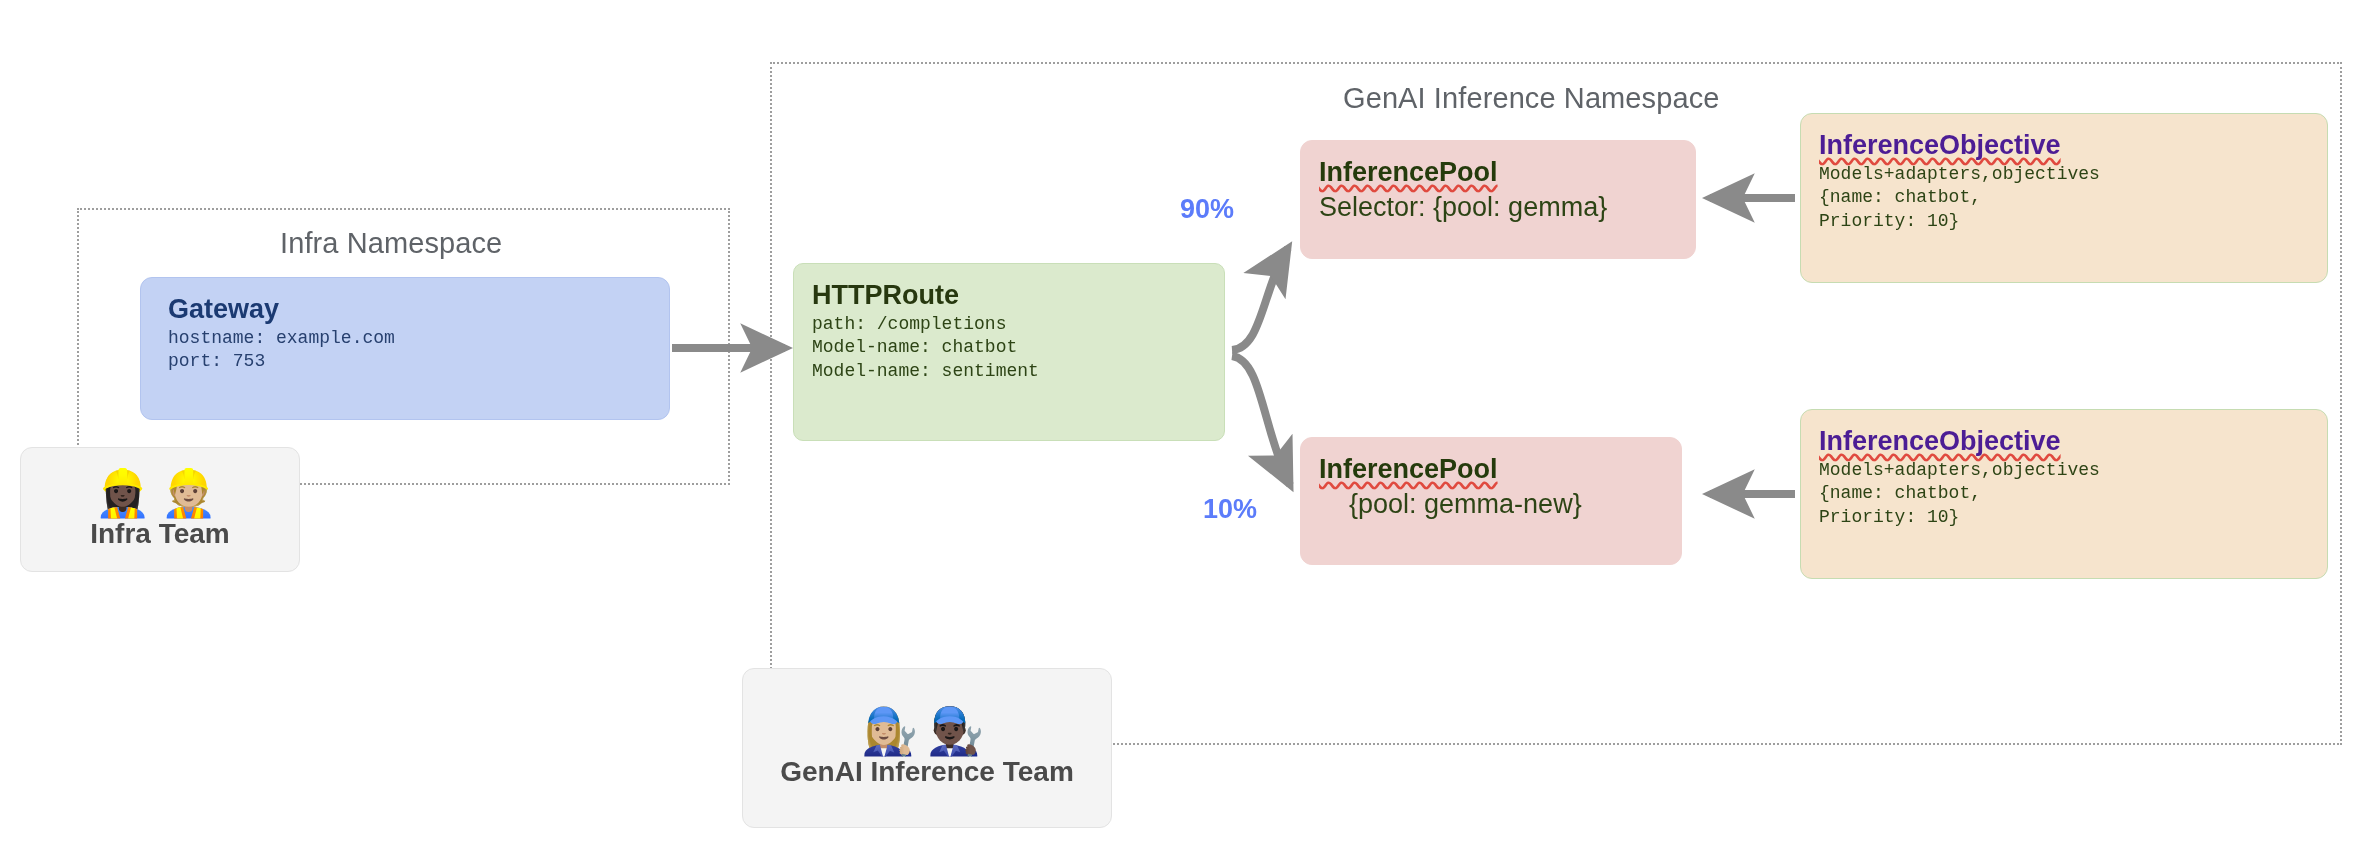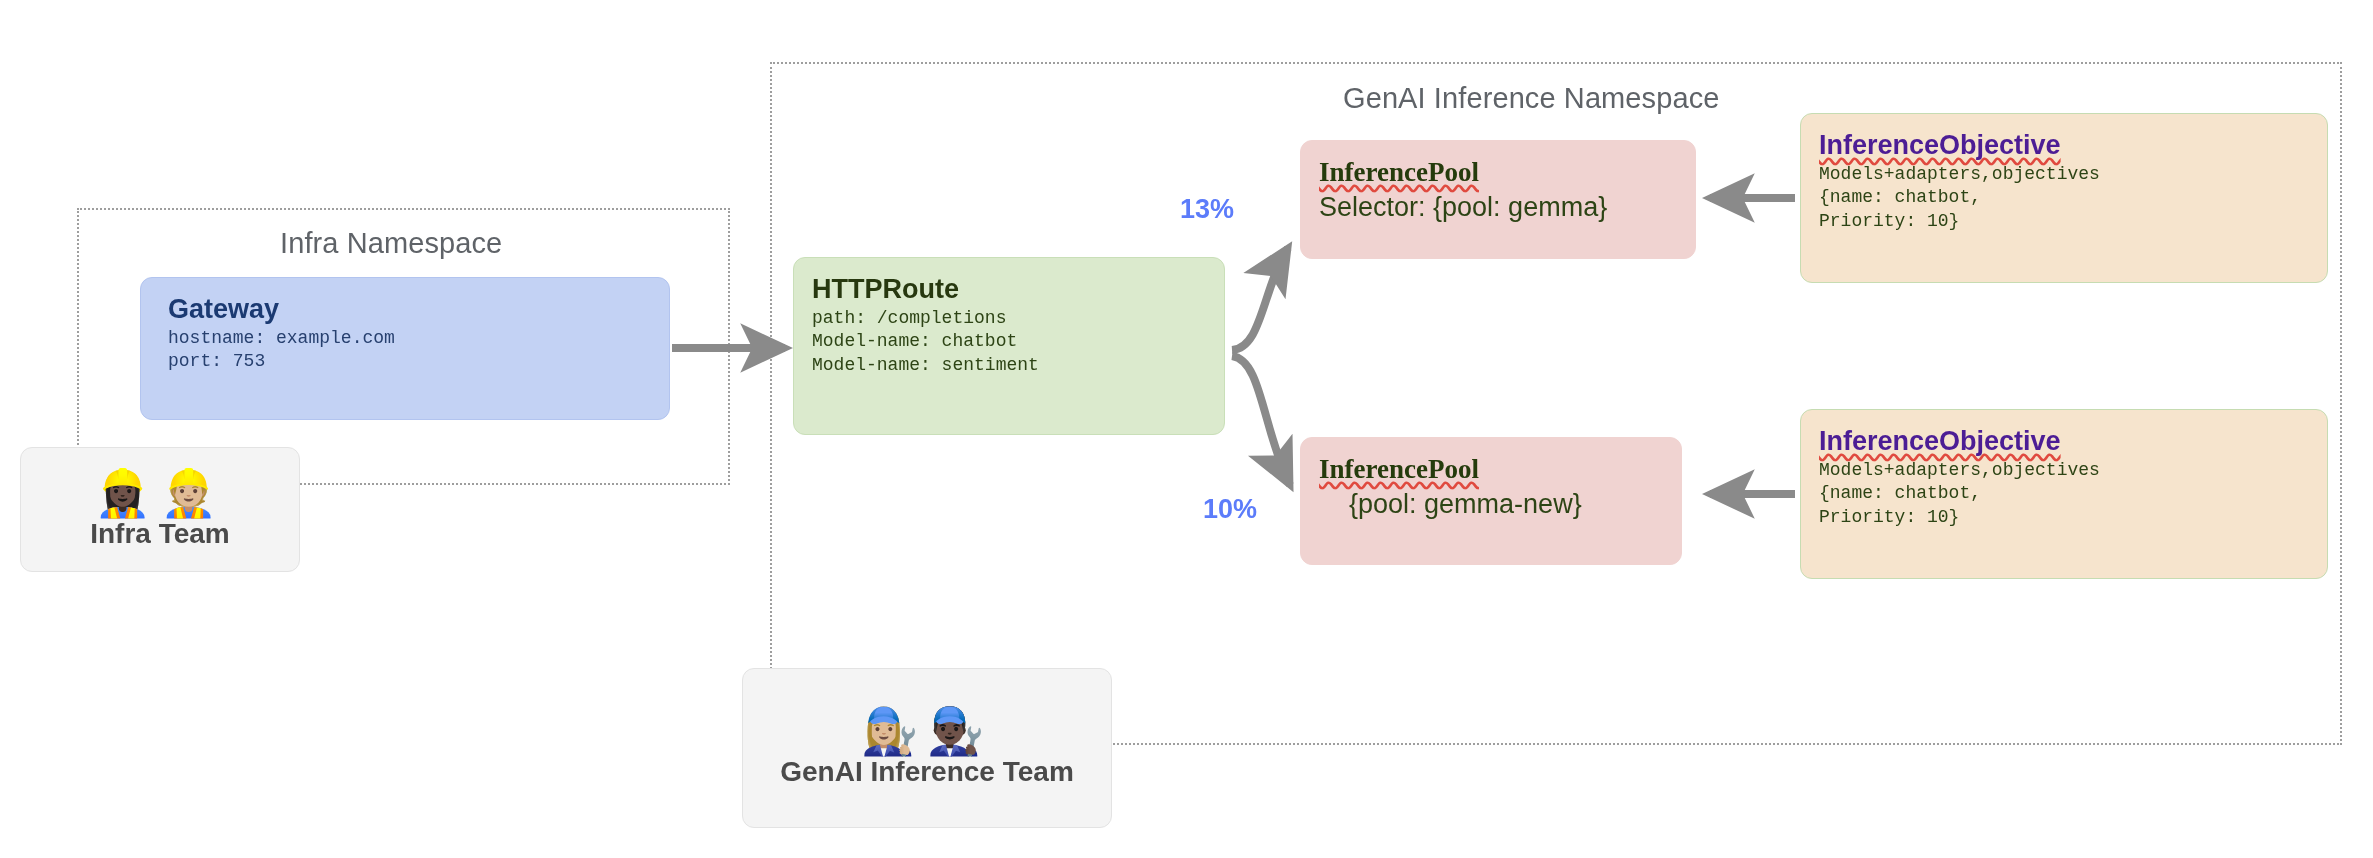--- a/index.html
+++ b/index.html
@@ -75,21 +75,21 @@
     background: #dbeacd;
     border: 1px solid #c9dfb8;
   }
   .node.route .node-title { color: #27380f; }
   .node.route .node-body  { color: #2d4415; }
 
   .node.pool {
     background: #f0d3d1;
     border: 1px solid #f0d3d1;
   }
-  .node.pool .node-title { color: #253b0c; font-family: Liberation Serif, serif; }
+  .node.pool .node-title { color: #253b0c; }
   .node.pool .node-body  { color: #2d4415; }
 
   .node.objective {
     background: #f6e4cd;
     border: 1.5px solid #c6dcb2;
   }
   .node.objective .node-title { color: #4c1d95; }
   .node.objective .node-body  { color: #2d4415; }
 
   
@@ -174,21 +174,21 @@
       <line x1="1795" y1="494" x2="1710" y2="494" stroke="#8a8a8a" stroke-width="8" marker-end="url(#ah)"></line>
     </g>
   </svg>
 
   <div class="node gateway" style="left:140px; top:277px; width:530px; height:143px;padding-left:27px;">
     <div class="node-title">Gateway</div>
     <div class="node-body">hostname: example.com</div>
     <div class="node-body">port: 753</div>
   </div>
 
-  <div class="node route" style="left:793px; top:257px; width:432px; height:178px;">
+  <div class="node route" style="left:793px; top:263px; width:432px; height:178px;border-radius:10px;">
     <div class="node-title">HTTPRoute</div>
     <div class="node-body">path: /completions</div>
     <div class="node-body">Model-name: chatbot</div>
     <div class="node-body">Model-name: sentiment</div>
   </div>
 
   <div class="node pool" style="left:1300px; top:140px; width:396px; height:119px;">
     <div class="node-title spell">InferencePool</div>
     <div class="node-body sans">Selector: {pool: gemma}</div>
   </div>
@@ -205,21 +205,21 @@
     <div class="node-body">Priority: 10}</div>
   </div>
 
   <div class="node objective" style="left:1800px; top:409px; width:528px; height:170px;">
     <div class="node-title spell">InferenceObjective</div>
     <div class="node-body">Models+adapters,objectives</div>
     <div class="node-body">{name: chatbot,</div>
     <div class="node-body">Priority: 10}</div>
   </div>
 
-  <div class="edge-label" style="left:1180px; top:194px;">13%</div>
+  <div class="edge-label" style="left:1180px; top:194px;">90%</div>
   <div class="edge-label" style="left:1203px; top:494px;text-align:center;">10%</div>
 
   <div class="team-card" style="left:20px; top:447px; width:280px; height:125px;">
     <div class="team-emojis">👷🏿‍♀️👷🏼</div>
     <div class="team-label">Infra Team</div>
   </div>
 
   <div class="team-card" style="left:742px; top:668px; width:370px; height:160px;">
     <div class="team-emojis">👩🏼‍🔧👨🏿‍🔧</div>
     <div class="team-label">GenAI Inference Team</div>

